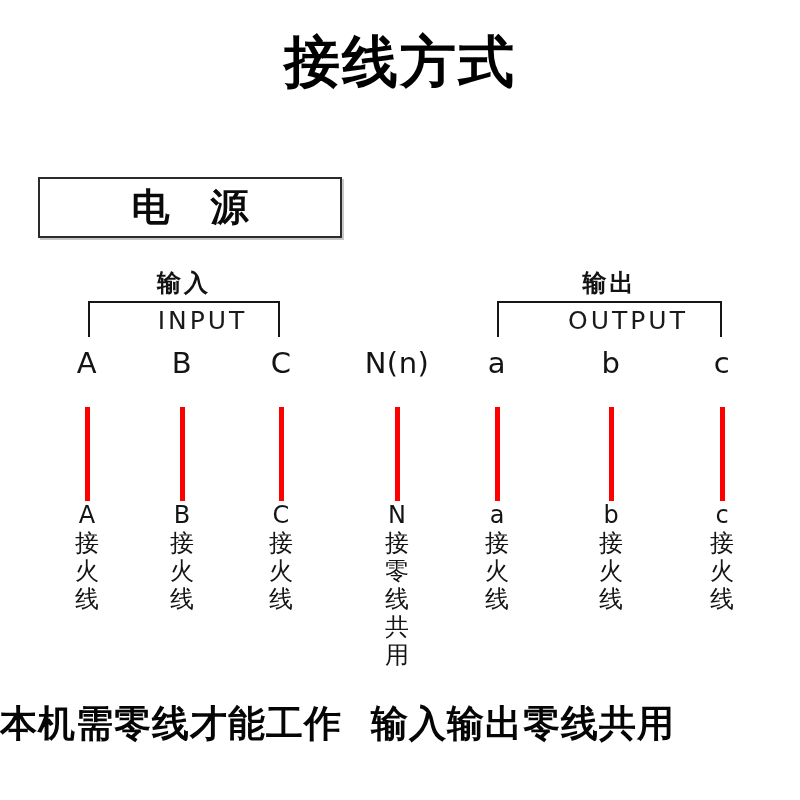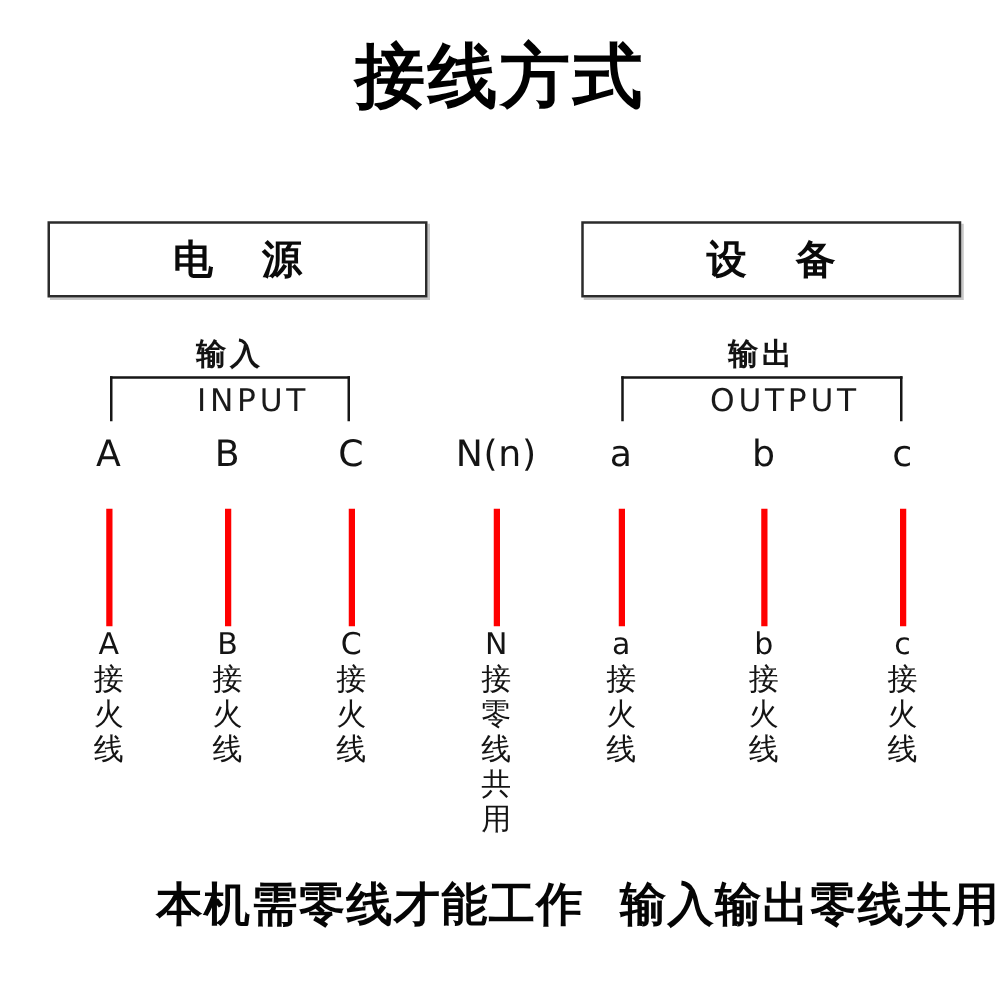--- a/index.html
+++ b/index.html
@@ -38,21 +38,21 @@
     border: 2px solid #2b2b2b;
     box-shadow: 2px 2px 0 rgba(0,0,0,0.22);
     background: #ffffff;
     display: flex;
     align-items: center;
     justify-content: center;
   }
   .box-power { left: 38px; }
   .box-device { left: 465px; }
   .box-label {
-    font-size: 32px;
+    font-size: 38px;
     font-weight: bold;
     letter-spacing: 14px;
     text-indent: 14px; 
     color: #0a0a0a;
     white-space: nowrap;
   }
 
   
   .group-label {
     position: absolute;
@@ -121,43 +121,40 @@
     line-height: 28px;
     color: #141414;
   }
 
   
   .note {
     position: absolute;
     left: 0; right: 0;
     top: 699px;
     display: flex;
-    justify-content: flex-end;
+    justify-content: flex-start;
     gap: 29px;
     font-size: 37px;
     font-weight: bold;
     letter-spacing: 1px;
     color: #050505;
     white-space: nowrap;
   }
 </style>
 </head>
 <body>
 
 <div class="canvas">
 
   <h1 class="title">接线方式</h1>
 
   <div class="box box-power">
     <span class="box-label">电 源</span>
   </div>
 
-  <div class="box box-device">
-    <span class="box-label">设 备</span>
-  </div>
 
   <div class="group-label group-label-input">输入</div>
   <div class="bracket bracket-input">
     <span class="bracket-text">INPUT</span>
   </div>
 
   <div class="group-label group-label-output">输出</div>
   <div class="bracket bracket-output">
     <span class="bracket-text">OUTPUT</span>
   </div>

